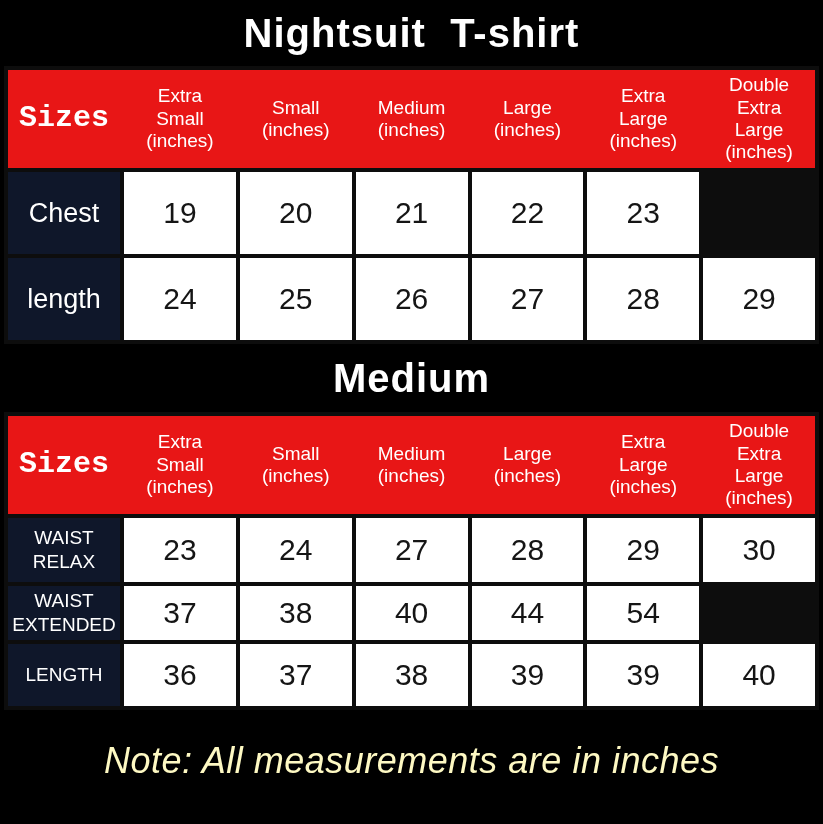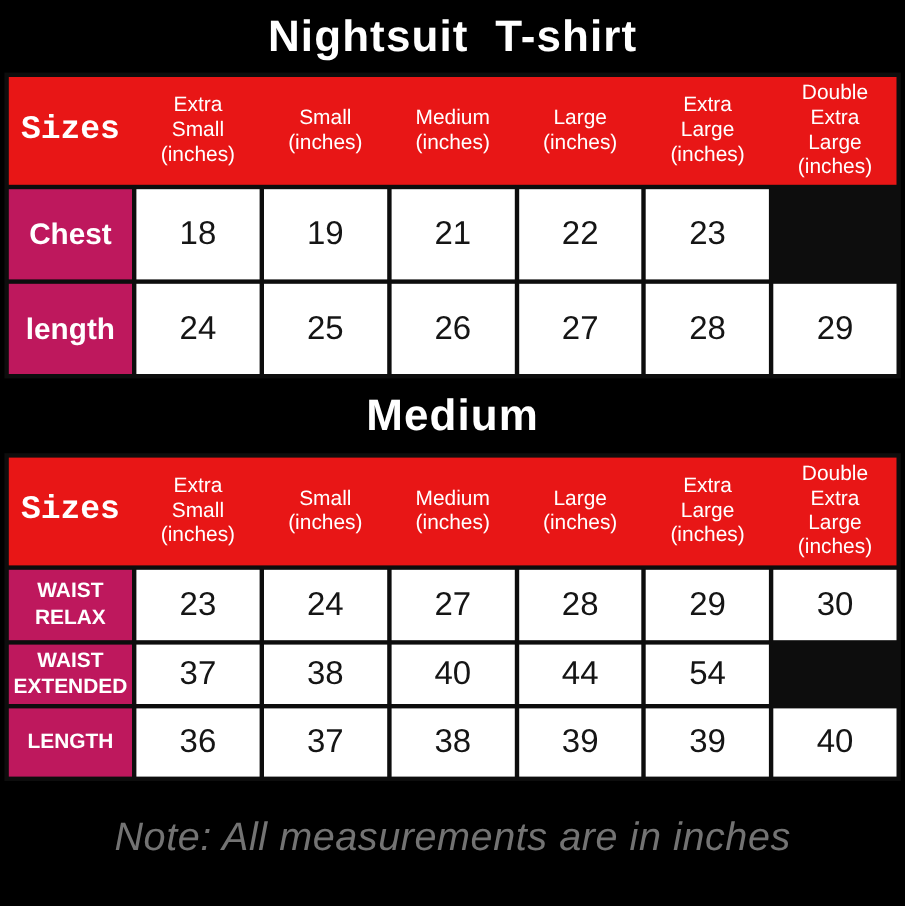--- a/index.html
+++ b/index.html
@@ -25,53 +25,53 @@
     grid-template-columns:112px repeat(6,1fr);
     gap:4px;
   }
   .hrow{background:#e81616;}
   .cell{
     display:flex;align-items:center;justify-content:center;
     text-align:center;
   }
   .hcell{color:#fff;font-size:19px;line-height:1.18;padding:0 12px;font-weight:500;}
   .sizes{font-size:30px;font-weight:bold;padding:0 4px;font-family:Liberation Mono, monospace;}
-  .labelcell{background:#be185d;color:#fff;font-weight:bold;}
+  .labelcell{background:#0f172a;color:#fff;font-weight:normal;}
   .label-lg{font-size:27px;}
   .label-sm{font-size:19px;line-height:1.25;padding:0 8px;text-align:center;}
   .datacell{background:#fff;color:#151515;font-size:30px;}
   .h-header{height:98px;}
   .h-t1row{height:82px;}
   .h-t2a{height:64px;}
   .h-t2b{height:54px;}
   .h-t2c{height:62px;}
   #note{
     height:102px;display:flex;align-items:center;justify-content:center;
-    color:#737373;font-size:36px;font-style:italic;font-weight:500;letter-spacing:0.5px;
+    color:#fef9c3;font-size:36px;font-style:italic;font-weight:500;letter-spacing:0.5px;
   }
 </style>
 </head>
 <body>
 
 <div id="title1" class="band-title">Nightsuit  T-shirt</div>
 
 <div class="size-table">
   <div class="trow hrow h-header">
     <div class="cell hcell sizes">Sizes</div>
     <div class="cell hcell">Extra Small (inches)</div>
     <div class="cell hcell">Small (inches)</div>
     <div class="cell hcell">Medium (inches)</div>
     <div class="cell hcell">Large (inches)</div>
     <div class="cell hcell">Extra Large (inches)</div>
     <div class="cell hcell">Double Extra Large (inches)</div>
   </div>
   <div class="trow h-t1row">
     <div class="cell labelcell label-lg">Chest</div>
-    <div class="cell datacell">18</div>
     <div class="cell datacell">19</div>
+    <div class="cell datacell">20</div>
     <div class="cell datacell">21</div>
     <div class="cell datacell">22</div>
     <div class="cell datacell">23</div>
   </div>
   <div class="trow h-t1row">
     <div class="cell labelcell label-lg">length</div>
     <div class="cell datacell">24</div>
     <div class="cell datacell">25</div>
     <div class="cell datacell">26</div>
     <div class="cell datacell">27</div>

